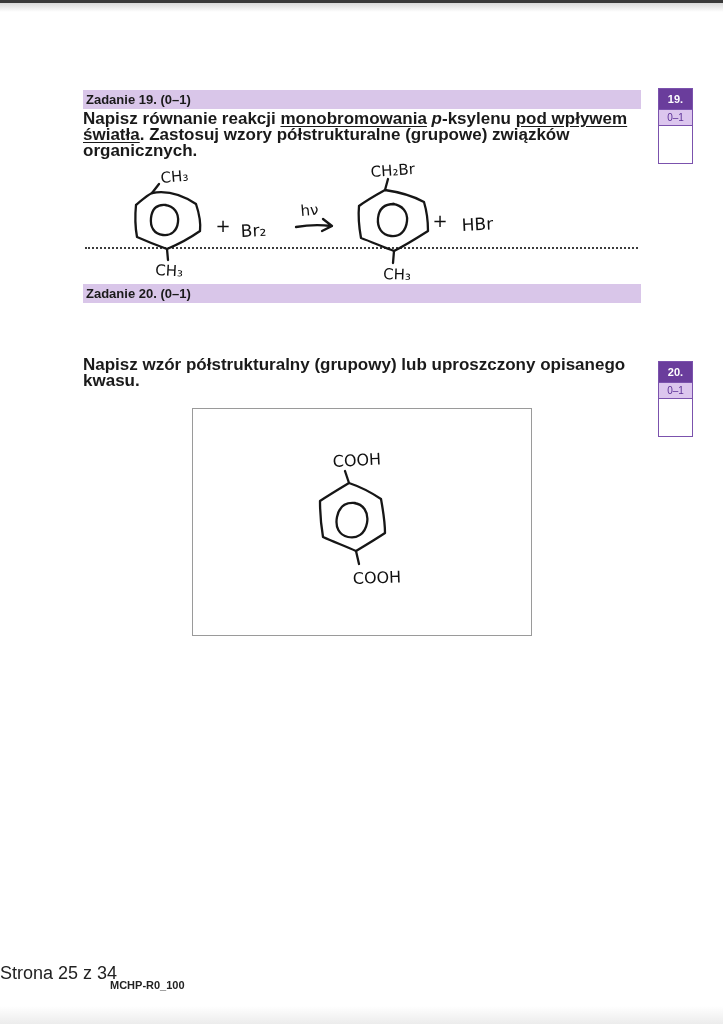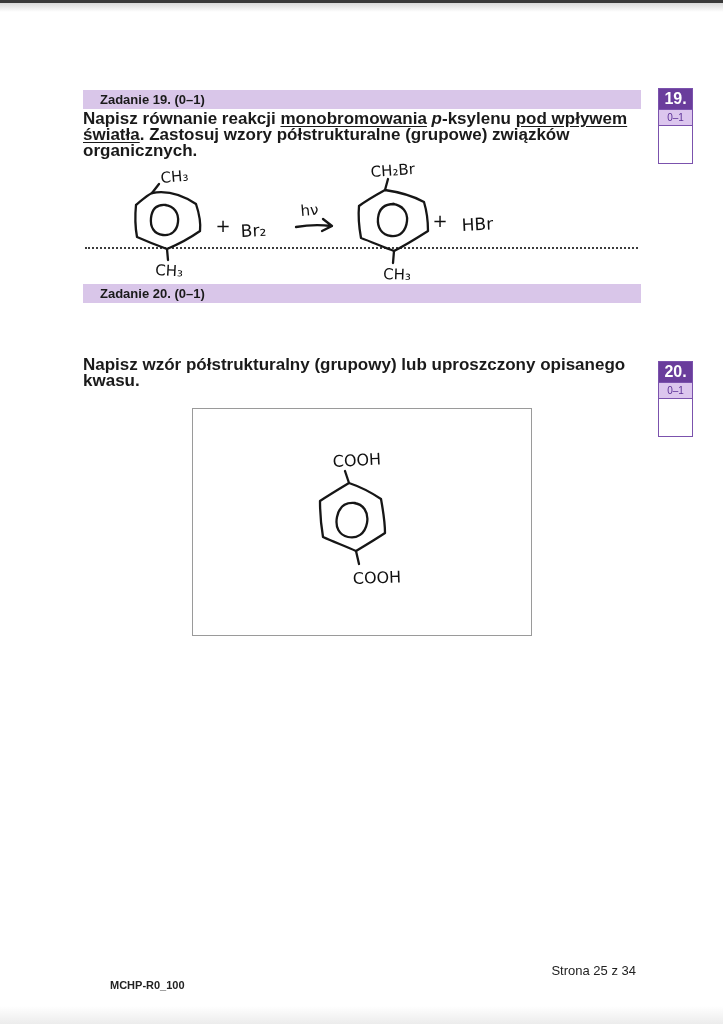--- a/index.html
+++ b/index.html
@@ -7,21 +7,21 @@
     position:relative;width:723px;height:1024px;background:#ffffff;overflow:hidden;
     font-family:"Liberation Sans",sans-serif;color:#1a1a1a;
   }
   .top-bar{position:absolute;left:0;top:0;width:723px;height:3px;background:var(--top-bar,#3a3a3a);}
   .top-fade{position:absolute;left:0;top:3px;width:723px;height:9px;background:linear-gradient(#d9d9d9,#ffffff);}
   .bottom-fade{position:absolute;left:0;bottom:0;width:723px;height:18px;background:linear-gradient(#ffffff,#ececec);}
 
   .task-header{
     position:absolute;left:83px;width:558px;height:19px;
     background:var(--header-bg,#d9c6e9);
-    font-weight:bold;font-size:13px;line-height:19px;padding-left:17px;box-sizing:border-box;
+    font-weight:bold;font-size:13px;line-height:19px;padding-left:3px;box-sizing:border-box;
   }
   #h19{top:90px;} #h20{top:284px;}
 
   .body-text{
     position:absolute;left:83px;width:548px;margin:0;
     font-size:17px;line-height:16px;
   }
   #p19{top:111px;font-weight:bold;}
   #p20{top:306px;font-weight:normal;}
   #instr20{top:357px;font-weight:bold;}
@@ -34,31 +34,31 @@
   #reaction-svg{left:83px;top:160px;}
   .hand-svg path,.hand-svg line{fill:none;stroke:#161616;stroke-width:2.3;stroke-linecap:round;stroke-linejoin:round;}
   .hand-svg text{fill:#101010;font-family:"DejaVu Sans",sans-serif;}
 
   .score-box{
     position:absolute;left:658px;width:35px;
     border:1px solid var(--score-border,#7b52ad);box-sizing:border-box;background:#fff;
     text-align:center;
   }
   #score19{top:88px;} #score20{top:361px;}
-  .score-num{height:20px;line-height:20px;background:var(--score-dark,#6a3d9c);color:#ffffff;font-weight:bold;font-size:16px;}
+  .score-num{height:20px;line-height:20px;background:var(--score-dark,#6a3d9c);color:#ffffff;font-weight:bold;font-size:11px;}
   .score-pts{height:15px;line-height:15px;background:var(--score-light,#dcc6ee);color:#5b2f96;font-weight:normal;font-size:10px;border-top:1px solid var(--score-border,#7b52ad);border-bottom:1px solid var(--score-border,#7b52ad);}
   .score-empty{height:37px;background:#ffffff;}
 
   .answer-box{
     position:absolute;left:192px;top:408px;width:340px;height:228px;
     border:1px solid #9a9a9a;box-sizing:border-box;background:#fff;
   }
   .answer-box svg{position:absolute;left:0;top:0;}
 
-  .footer-page{position:absolute;left:0;top:963px;width:636px;text-align:right;font-size:13px;color:#222;}
+  .footer-page{position:absolute;left:0;top:963px;width:636px;text-align:left;font-size:18px;color:#222;}
   .footer-code{position:absolute;left:82px;top:979px;font-size:11px;font-weight:bold;color:#222;padding-left:28px;}
 </style>
 </head>
 <body>
 
 <div class="page">
   <div class="top-bar"></div>
   <div class="top-fade"></div>
 
   <div class="task-header" id="h19">

